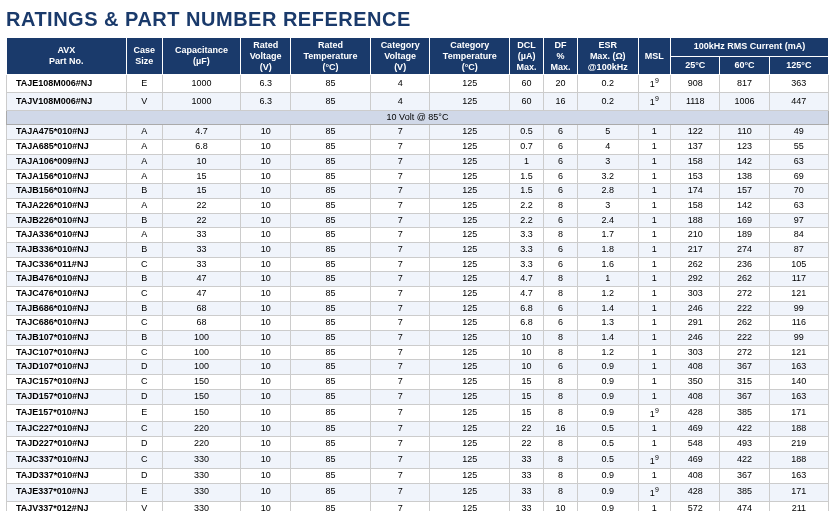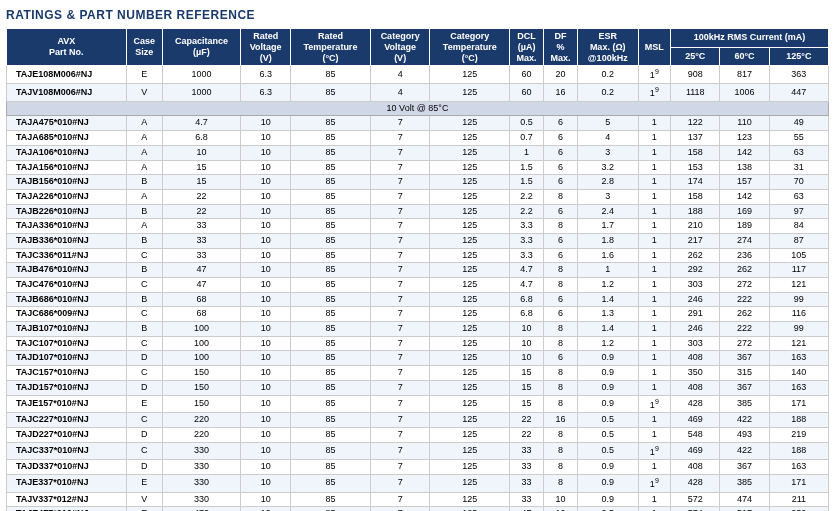--- a/index.html
+++ b/index.html
@@ -7,21 +7,21 @@
       font-family: Arial, sans-serif;
       font-size: 10px;
       background: #fff;
       width: 835px;
       min-height: 511px;
     }
     .container {
       padding: 8px 6px;
     }
     h1 {
-      font-size: 12px;
+      font-size: 20px;
       font-weight: bold;
       color: #1a3a6b;
       margin-bottom: 6px;
       letter-spacing: 0.5px;
     }
     table {
       width: 100%;
       border-collapse: collapse;
       font-size: 9px;
     }
@@ -154,21 +154,21 @@
           <td>125</td>
           <td>0.7</td>
           <td>6</td>
           <td>4</td>
           <td>1</td>
           <td>137</td>
           <td>123</td>
           <td>55</td>
         </tr>
         <tr>
-          <td class="part-col">TAJA106*010#NJ</td>
+          <td class="part-col">TAJA106*009#NJ</td>
           <td>A</td>
           <td>10</td>
           <td>10</td>
           <td>85</td>
           <td>7</td>
           <td>125</td>
           <td>1</td>
           <td>6</td>
           <td>3</td>
           <td>1</td>
@@ -183,21 +183,21 @@
           <td>10</td>
           <td>85</td>
           <td>7</td>
           <td>125</td>
           <td>1.5</td>
           <td>6</td>
           <td>3.2</td>
           <td>1</td>
           <td>153</td>
           <td>138</td>
-          <td>31</td>
+          <td>69</td>
         </tr>
         <tr>
           <td class="part-col">TAJB156*010#NJ</td>
           <td>B</td>
           <td>15</td>
           <td>10</td>
           <td>85</td>
           <td>7</td>
           <td>125</td>
           <td>1.5</td>
@@ -330,21 +330,21 @@
           <td>125</td>
           <td>6.8</td>
           <td>6</td>
           <td>1.4</td>
           <td>1</td>
           <td>246</td>
           <td>222</td>
           <td>99</td>
         </tr>
         <tr>
-          <td class="part-col">TAJC686*009#NJ</td>
+          <td class="part-col">TAJC686*010#NJ</td>
           <td>C</td>
           <td>68</td>
           <td>10</td>
           <td>85</td>
           <td>7</td>
           <td>125</td>
           <td>6.8</td>
           <td>6</td>
           <td>1.3</td>
           <td>1</td>

